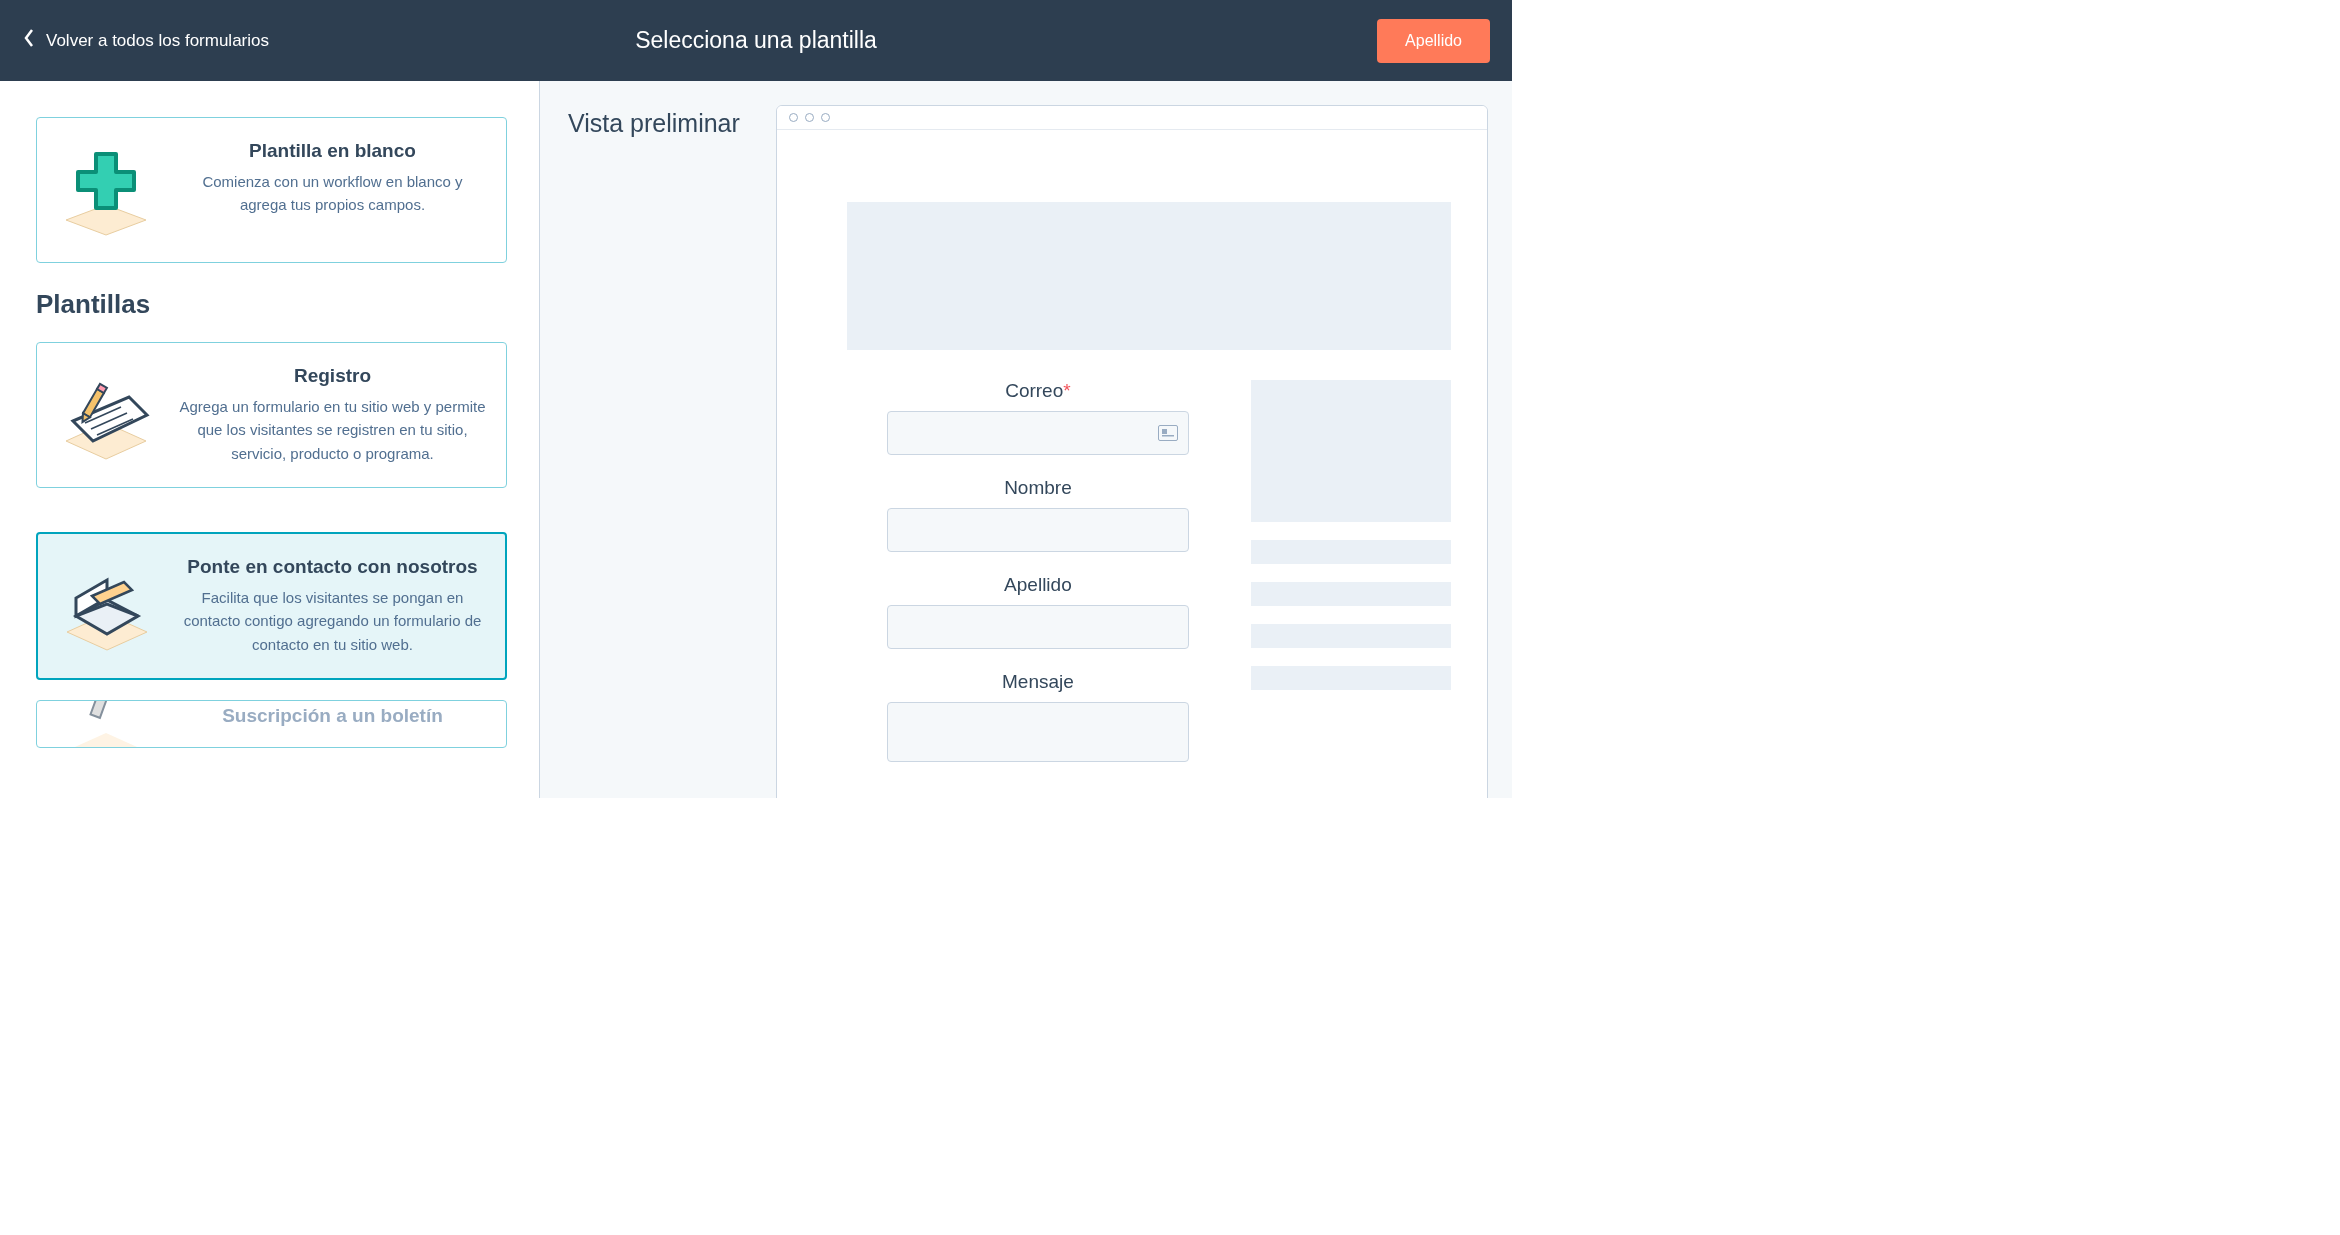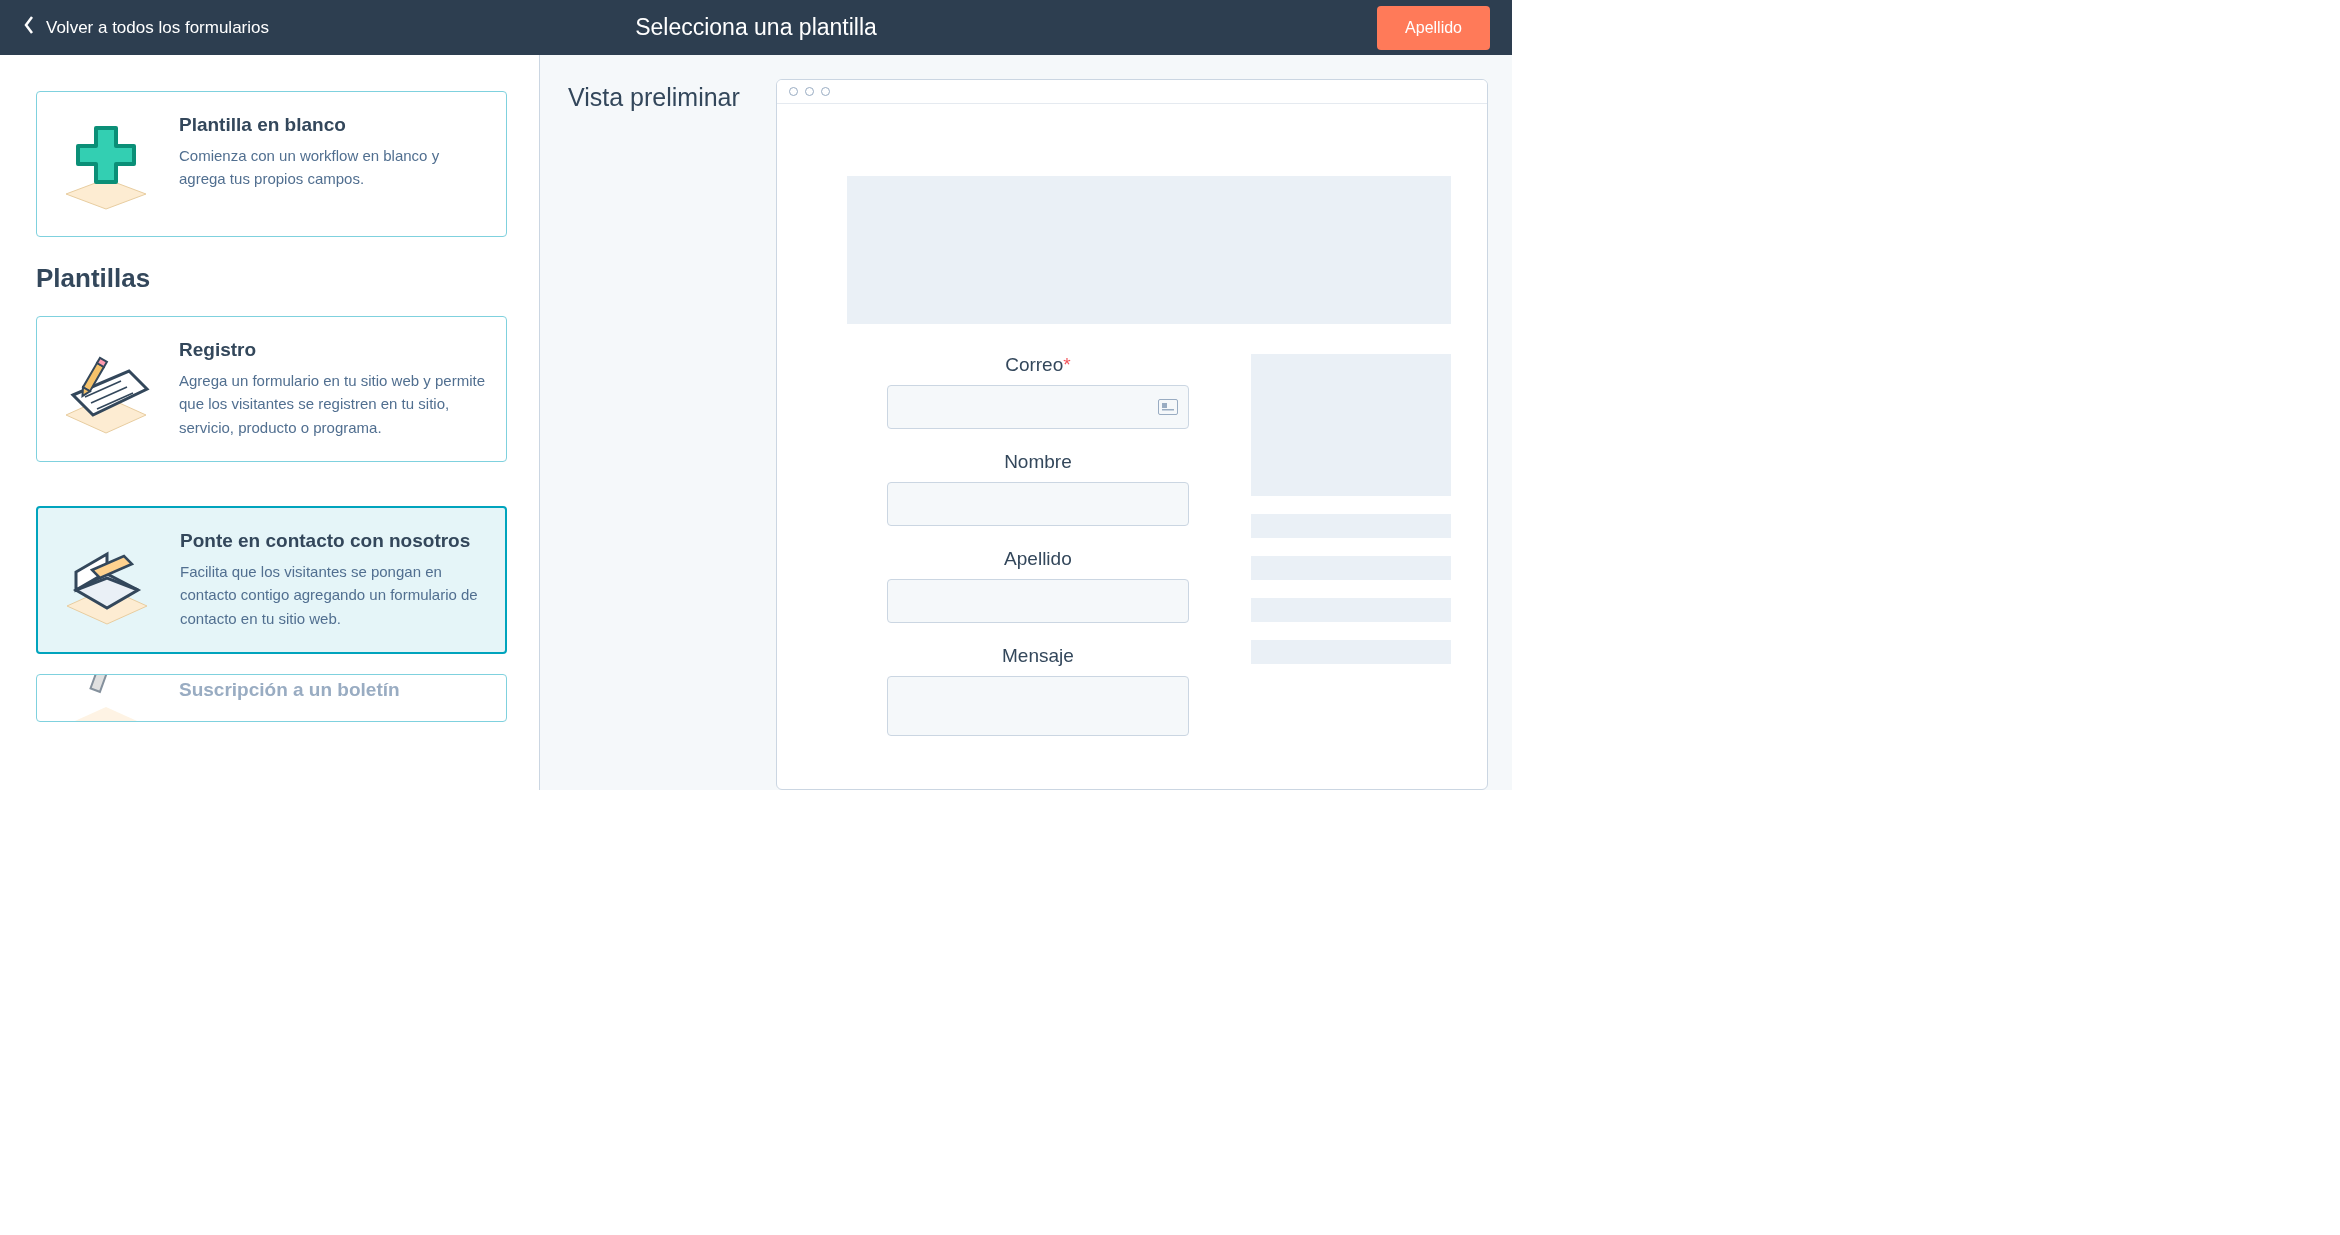--- a/index.html
+++ b/index.html
@@ -9,21 +9,21 @@
     color: #33475b;
     width: 1512px;
     height: 798px;
     overflow: hidden;
   }
 
   
   .topbar {
     background: #2d3e50;
     color: #fff;
-    height: 55px;
+    height: 81px;
     display: flex;
     align-items: center;
     padding: 0 22px;
     position: relative;
   }
   .back-link {
     display: flex;
     align-items: center;
     gap: 10px;
     font-size: 17px;
@@ -75,20 +75,21 @@
   
   .card {
     border: 1px solid #7fd1de;
     border-radius: 4px;
     display: flex;
     padding: 22px 20px 22px 14px;
     gap: 18px;
     margin-bottom: 20px;
     cursor: pointer;
     background: #fff;
+    text-align: center;
   }
   .card.selected {
     border: 2px solid #00a4bd;
     background: #e5f5f8;
     margin-top: 44px;
   }
   .card-icon {
     width: 110px;
     height: 100px;
     flex-shrink: 0;

